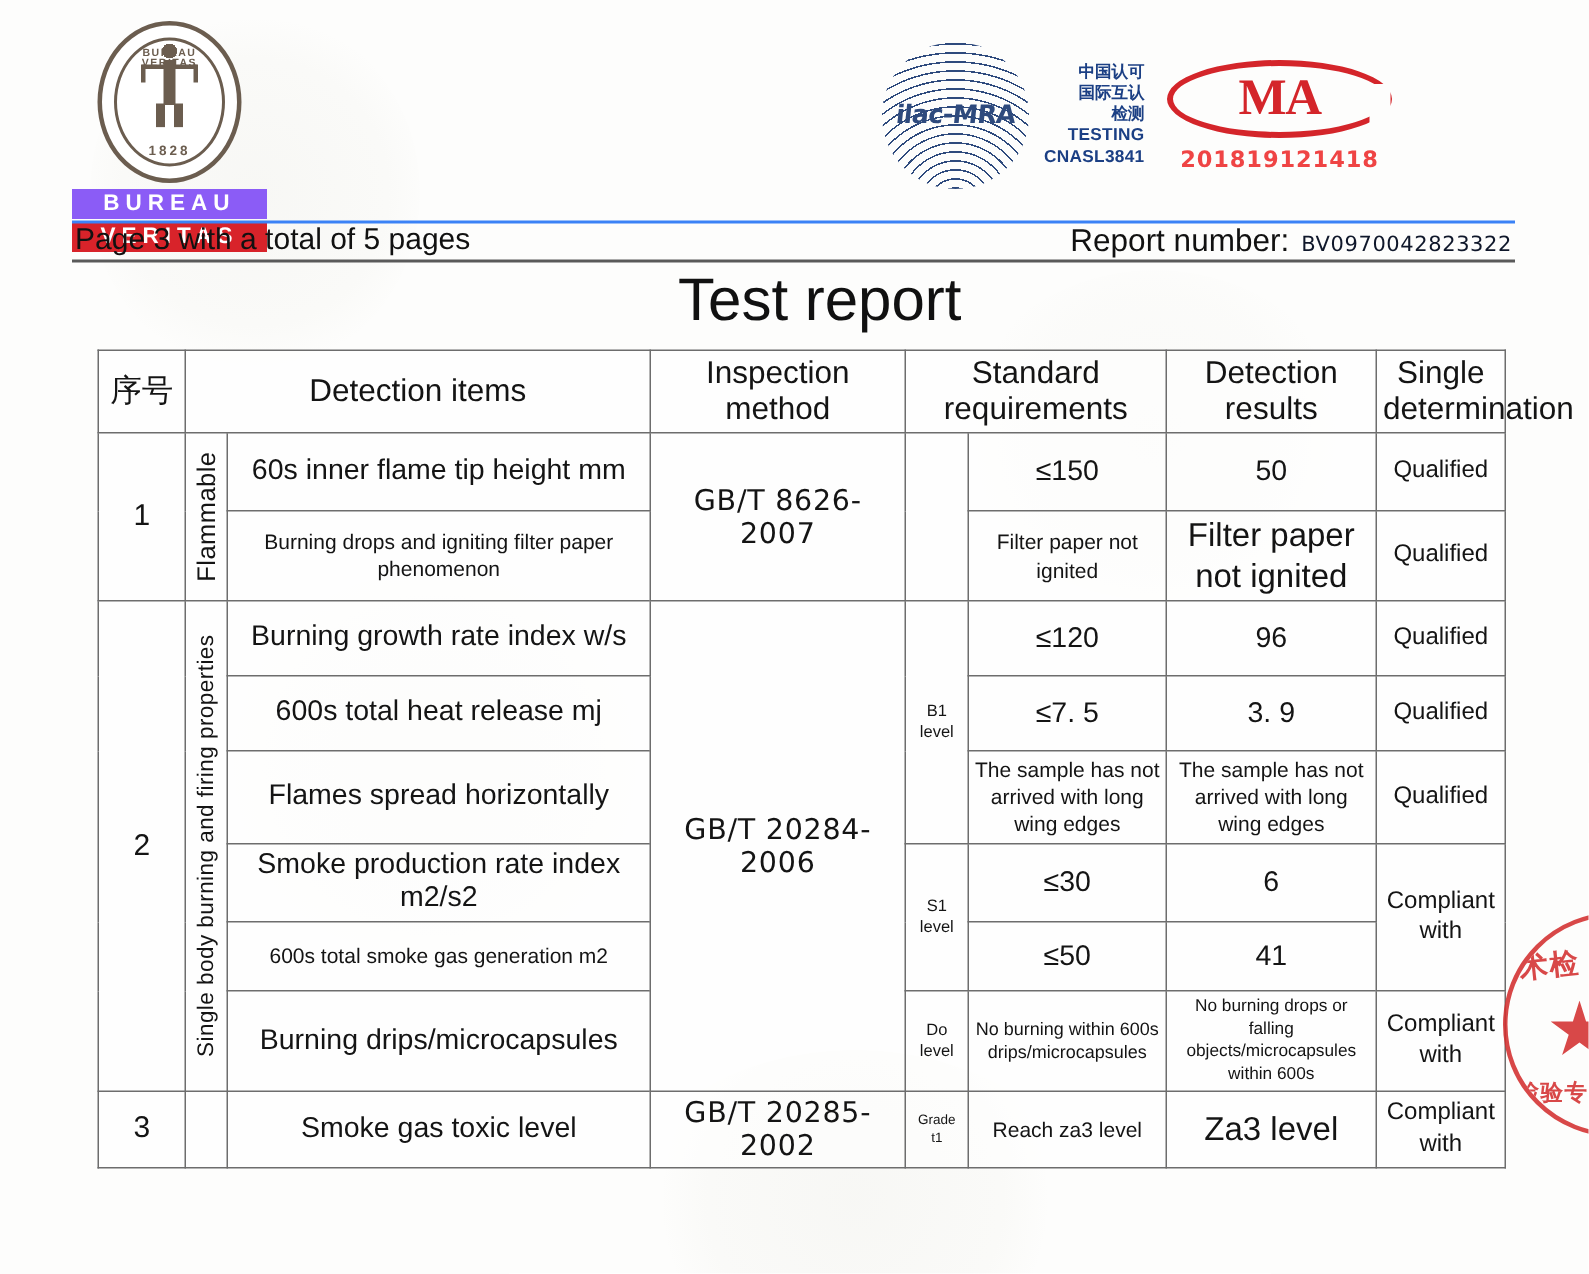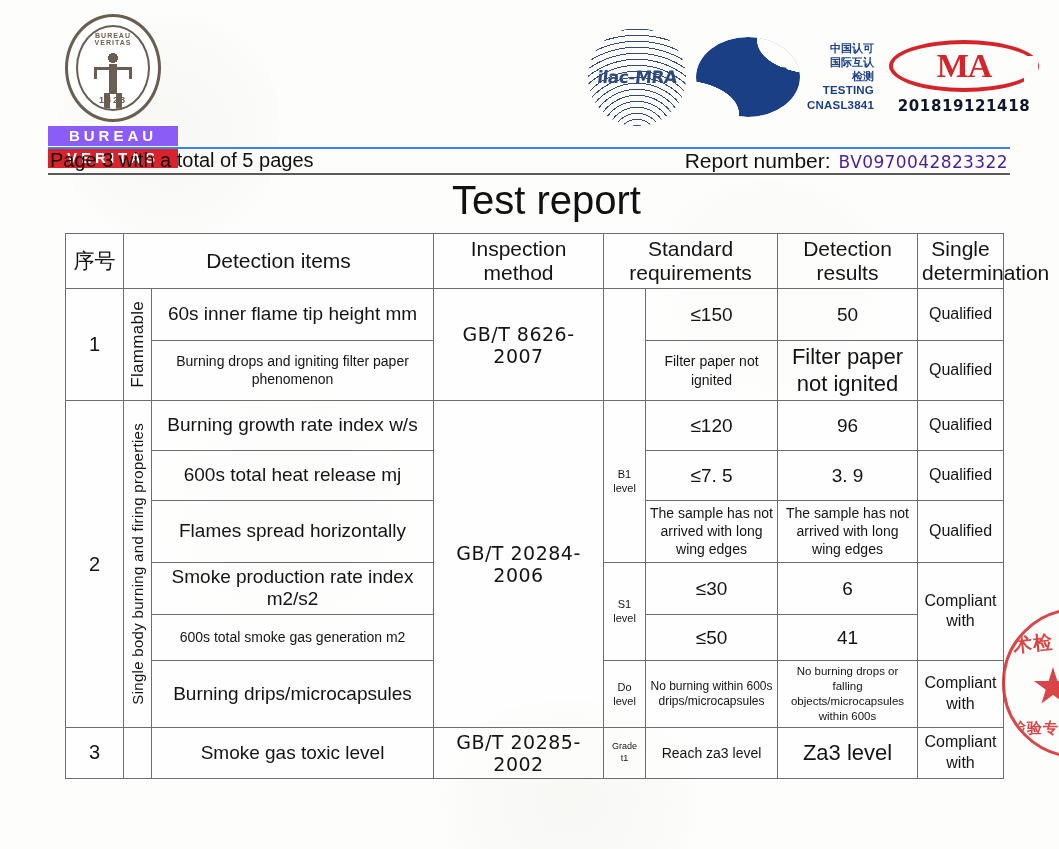--- a/index.html
+++ b/index.html
@@ -36,21 +36,21 @@
   .bv-logo { position: absolute; left: 48px; top: 14px; width: 130px; }
   .bv-seal {
     width: 96px; height: 108px; margin: 0 auto 4px auto;
     border: 3px solid #6b5d4f; border-radius: 48px / 54px;
     position: relative; background: #fff;
     display: flex; align-items: center; justify-content: center;
   }
   .bv-seal-inner {
     width: 74px; height: 86px; border: 2px solid #6b5d4f;
     border-radius: 37px / 43px; position: relative;
-    display: flex; align-items: flex-end; justify-content: center;
+    display: flex; align-items: flex-start; justify-content: center;
     overflow: hidden;
   }
   .bv-fig {
     width: 46px; height: 58px;
     background:
       linear-gradient(to bottom, #6b5d4f 0 100%) no-repeat,
       none;
     -webkit-mask:
       radial-gradient(circle 5px at 23px 7px, #000 99%, transparent 100%),
       linear-gradient(#000 0 0) 19px 13px/8px 30px no-repeat,
@@ -136,36 +136,36 @@
   .cma-oval::after {
     content: ""; position: absolute; right: -3px; top: 12px;
     width: 14px; height: 28px; background: #fdfdfc;
   }
   .cma-letters {
     font-family: "Liberation Serif", "DejaVu Serif", serif;
     font-weight: bold; font-size: 34px; color: #d4252a;
     letter-spacing: -1px; line-height: 1; position: relative; z-index: 2;
   }
   .cma-num {
-    font-weight: bold; font-size: 15px; color: #0f172a;
+    font-weight: bold; font-size: 15px; color: #ef4444;
     letter-spacing: .6px; margin-top: 5px;
     font-family: "DejaVu Sans", sans-serif;
   }
 
   
   .info-strip {
     position: absolute; left: 48px; top: 147px; width: 962px; height: 28px;
     border-top: 2px solid #3b82f6; border-bottom: 2px solid #5a5a5a;
     display: flex; align-items: flex-start; justify-content: space-between;
   }
   .page-count { font-size: 20px; color: #111; padding-left: 2px; }
   .report-no { display: flex; align-items: baseline; gap: 8px; padding-right: 2px; }
   .report-no-label { font-size: 21px; color: #111; }
   .report-no-value {
-    font-size: 17px; color: #4c1d95; letter-spacing: .4px;
+    font-size: 14px; color: #0f172a; letter-spacing: .4px;
     font-family: "DejaVu Sans", sans-serif;
   }
 
   
   .doc-title {
     position: absolute; left: 0; top: 178px; width: 1059px;
     text-align: center; font-size: 40px; color: #111; font-weight: normal; padding-left: 34px;
   }
 
   
@@ -256,24 +256,20 @@
       <span class="bv-bar bv-bar-2">VERITAS</span>
     </div>
 
     <div class="cert-row">
 
       <div class="ilac">
         <div class="ilac-text">ilac-MRA</div>
       </div>
 
       <div class="cnas">
-        <div class="cnas-mark">
-          <div class="cnas-swoosh"></div>
-          <div class="cnas-word">CNAS</div>
-        </div>
         <div class="cnas-lines">
           <span>中国认可</span>
           <span>国际互认</span>
           <span>检测</span>
           <span class="en">TESTING</span>
           <span class="en">CNASL3841</span>
         </div>
       </div>
 
       <div class="cma">

